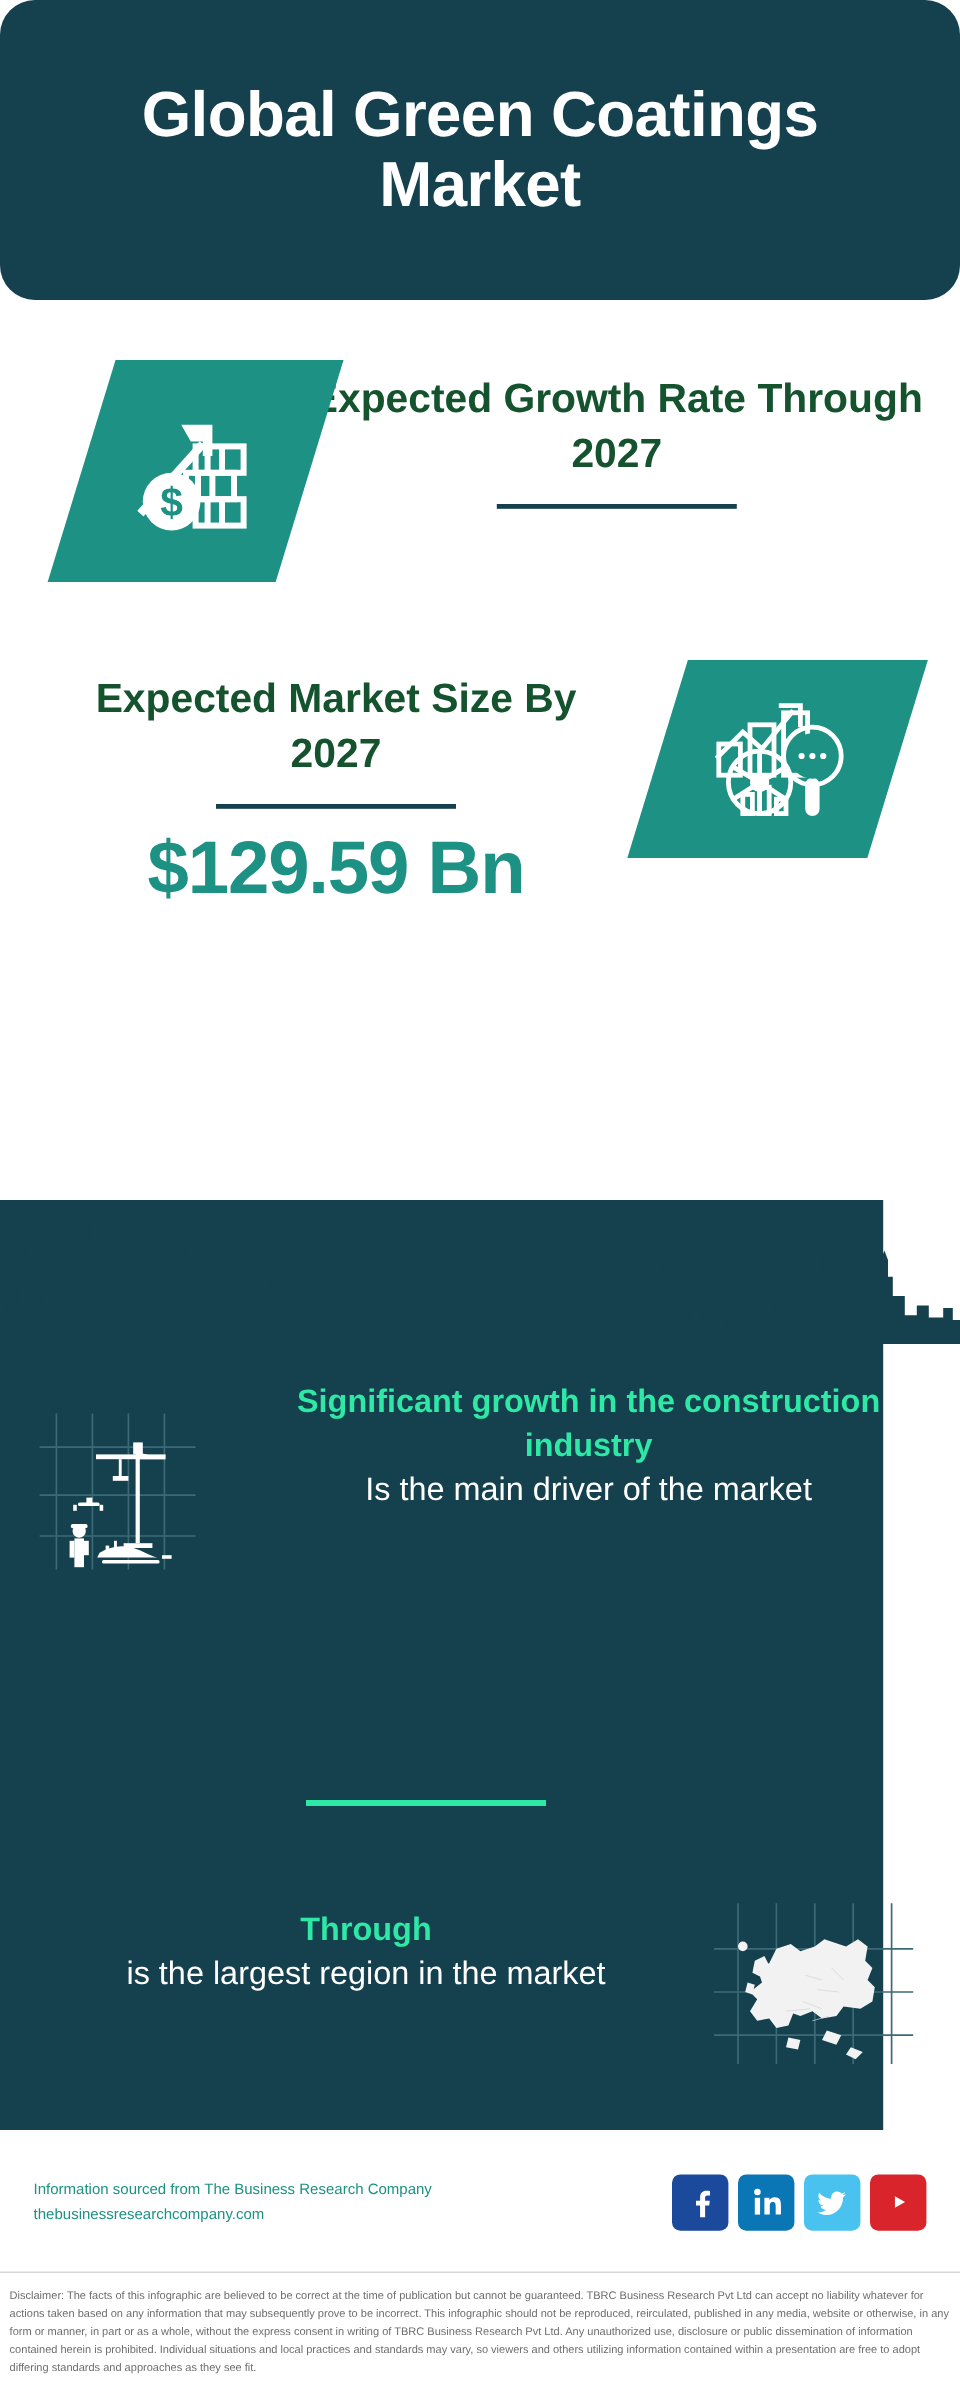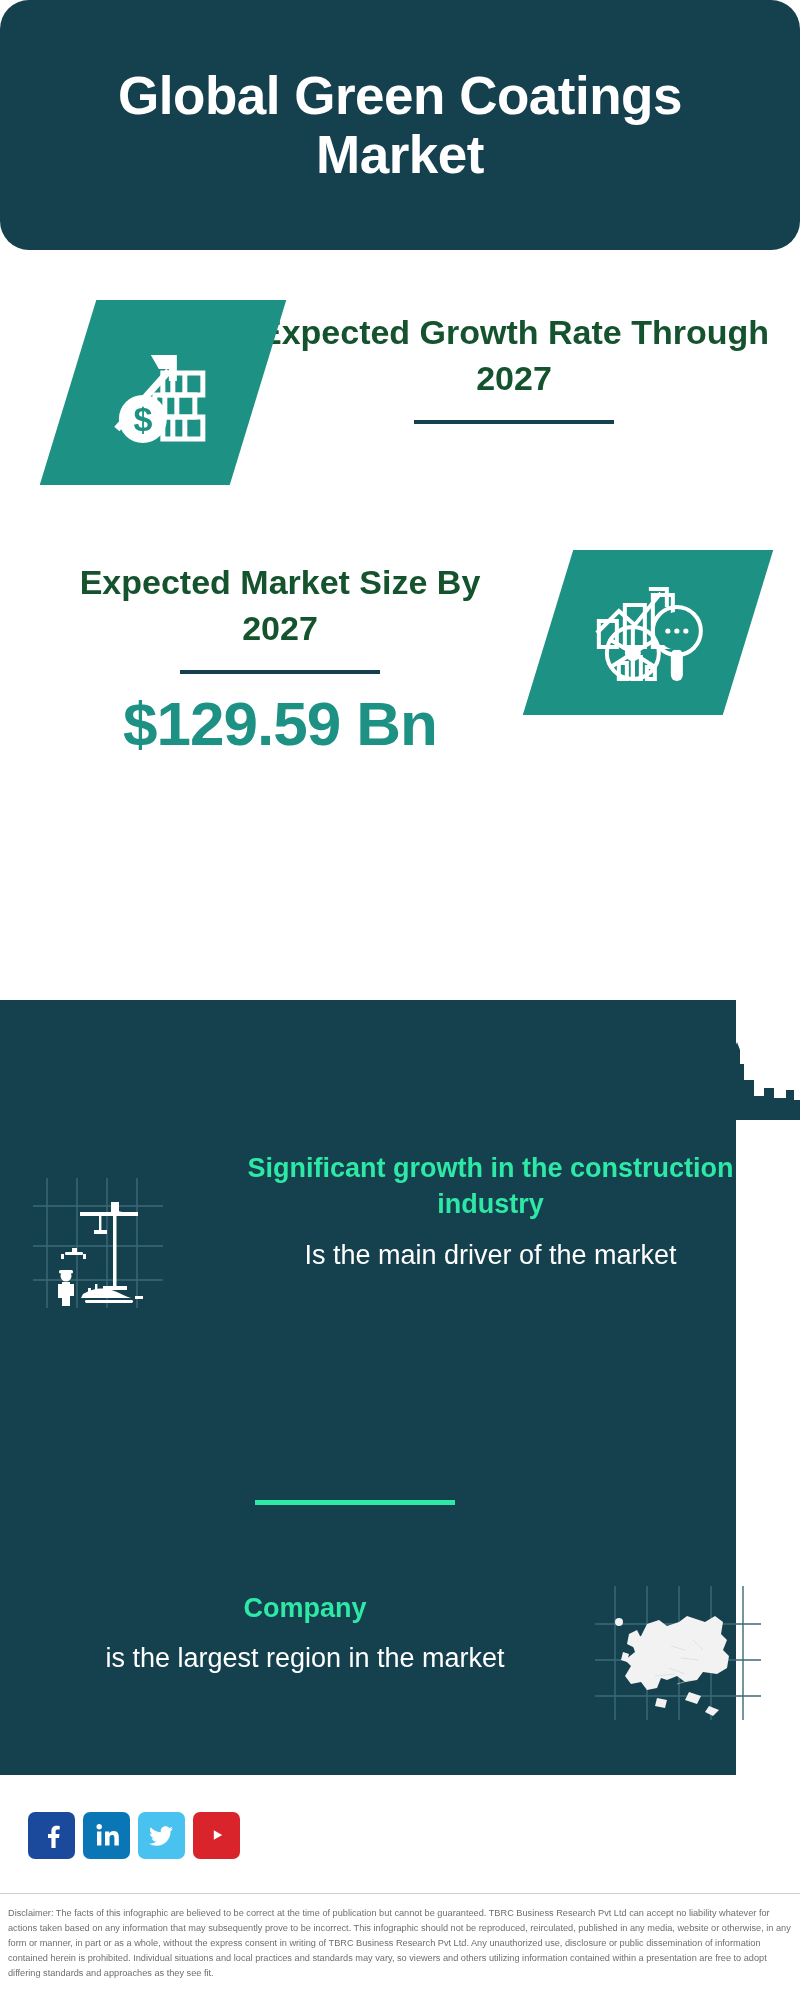--- a/index.html
+++ b/index.html
@@ -65,21 +65,21 @@
   .driver-row {
     position:absolute; left:0; top:150px; width:800px;
     display:flex; align-items:flex-start; padding:0 25px;
   }
   .grid-ico { width:175px; flex-shrink:0; padding-top:18px; }
   .driver-text { flex:1; text-align:center; padding-left:6px; }
   .accent-head {
     color:#2ee8a5; font-size:27px; font-weight:bold; line-height:1.35;
   }
   .white-sub {
-    color:#ffffff; font-size:27px; font-weight:normal; line-height:1.38;margin-top:14px;
+    color:#ffffff; font-size:27px; font-weight:normal; line-height:1.38;
   }
 
   .divider-mint {
     position:absolute; left:255px; top:1500px;
     width:200px; height:5px; background:#2ee8a5;
   }
 
   .region-row {
     position:absolute; left:0; top:1580px; width:800px;
     display:flex; align-items:flex-start; padding:0 25px;
@@ -229,21 +229,21 @@
         <div class="white-sub">Is the main driver of the market</div>
       </div>
     </div>
 
   </div>
 
   <div class="divider-mint"></div>
 
   <div class="region-row">
     <div class="region-text">
-      <div class="accent-head">Company</div>
+      <div class="accent-head">Through</div>
       <div class="white-sub">is the largest region in the market</div>
     </div>
     <div class="region-map">
       <svg width="180" height="145" viewBox="0 0 180 145">
         <g stroke="#3c6a77" stroke-width="1.4" fill="none">
           <path d="M30 6 V140 M62 6 V140 M94 6 V140 M126 6 V140 M158 6 V140"></path>
           <path d="M10 44 H176 M10 80 H176 M10 116 H176"></path>
         </g>
         <g fill="#f2f2f2">
           <path d="M120 42 l10 -6 l8 6 l-2 12 l6 6 l-4 10 l6 6 l-2 12 l-10 6 l-14 -2 l-6 8 l-12 2 l-8 -6 l-10 4 l-6 -2 l-4 10 l-10 2 l-6 -8 l-10 2 l-6 -8 l6 -10 l-6 -6 l10 -8 l-4 -12 l10 -4 l6 -12 l12 -4 l8 6 l12 -4 l8 -6 Z"></path>
@@ -255,20 +255,24 @@
           <path d="M124 126 l10 4 l-6 6 l-8 -4 Z"></path>
         </g>
         <g stroke="#cfd6d8" stroke-width="0.7" fill="none" opacity="0.85">
           <path d="M86 66 l14 4 M96 78 l18 2 M84 88 l16 6 M70 96 l20 -2 M108 60 l10 10 M92 104 l14 -4"></path>
         </g>
       </svg>
     </div>
   </div>
 
   <div class="footer">
+    <div class="source-block">
+      <div class="source-line">Information sourced from The Business Research Company</div>
+      <div class="source-line">thebusinessresearchcompany.com</div>
+    </div>
     <div class="social-row">
       <a class="social sc-fb">
         <svg width="26" height="26" viewBox="0 0 26 26">
             <path fill="#fff" d="M16.6 26V15.9h3.4l.5-4h-3.9V9.4c0-1.1.3-1.9 2-1.9h2.1V3.9c-.4-.1-1.6-.2-3.1-.2-3.1 0-5.2 1.9-5.2 5.3v3h-3.4v4h3.4V26h4.2z"></path>
           </svg>
       </a>
       <a class="social sc-li">
         <svg width="26" height="26" viewBox="0 0 26 26">
             <g fill="#fff">
               <rect x="3" y="9.5" width="4.4" height="14"></rect>

